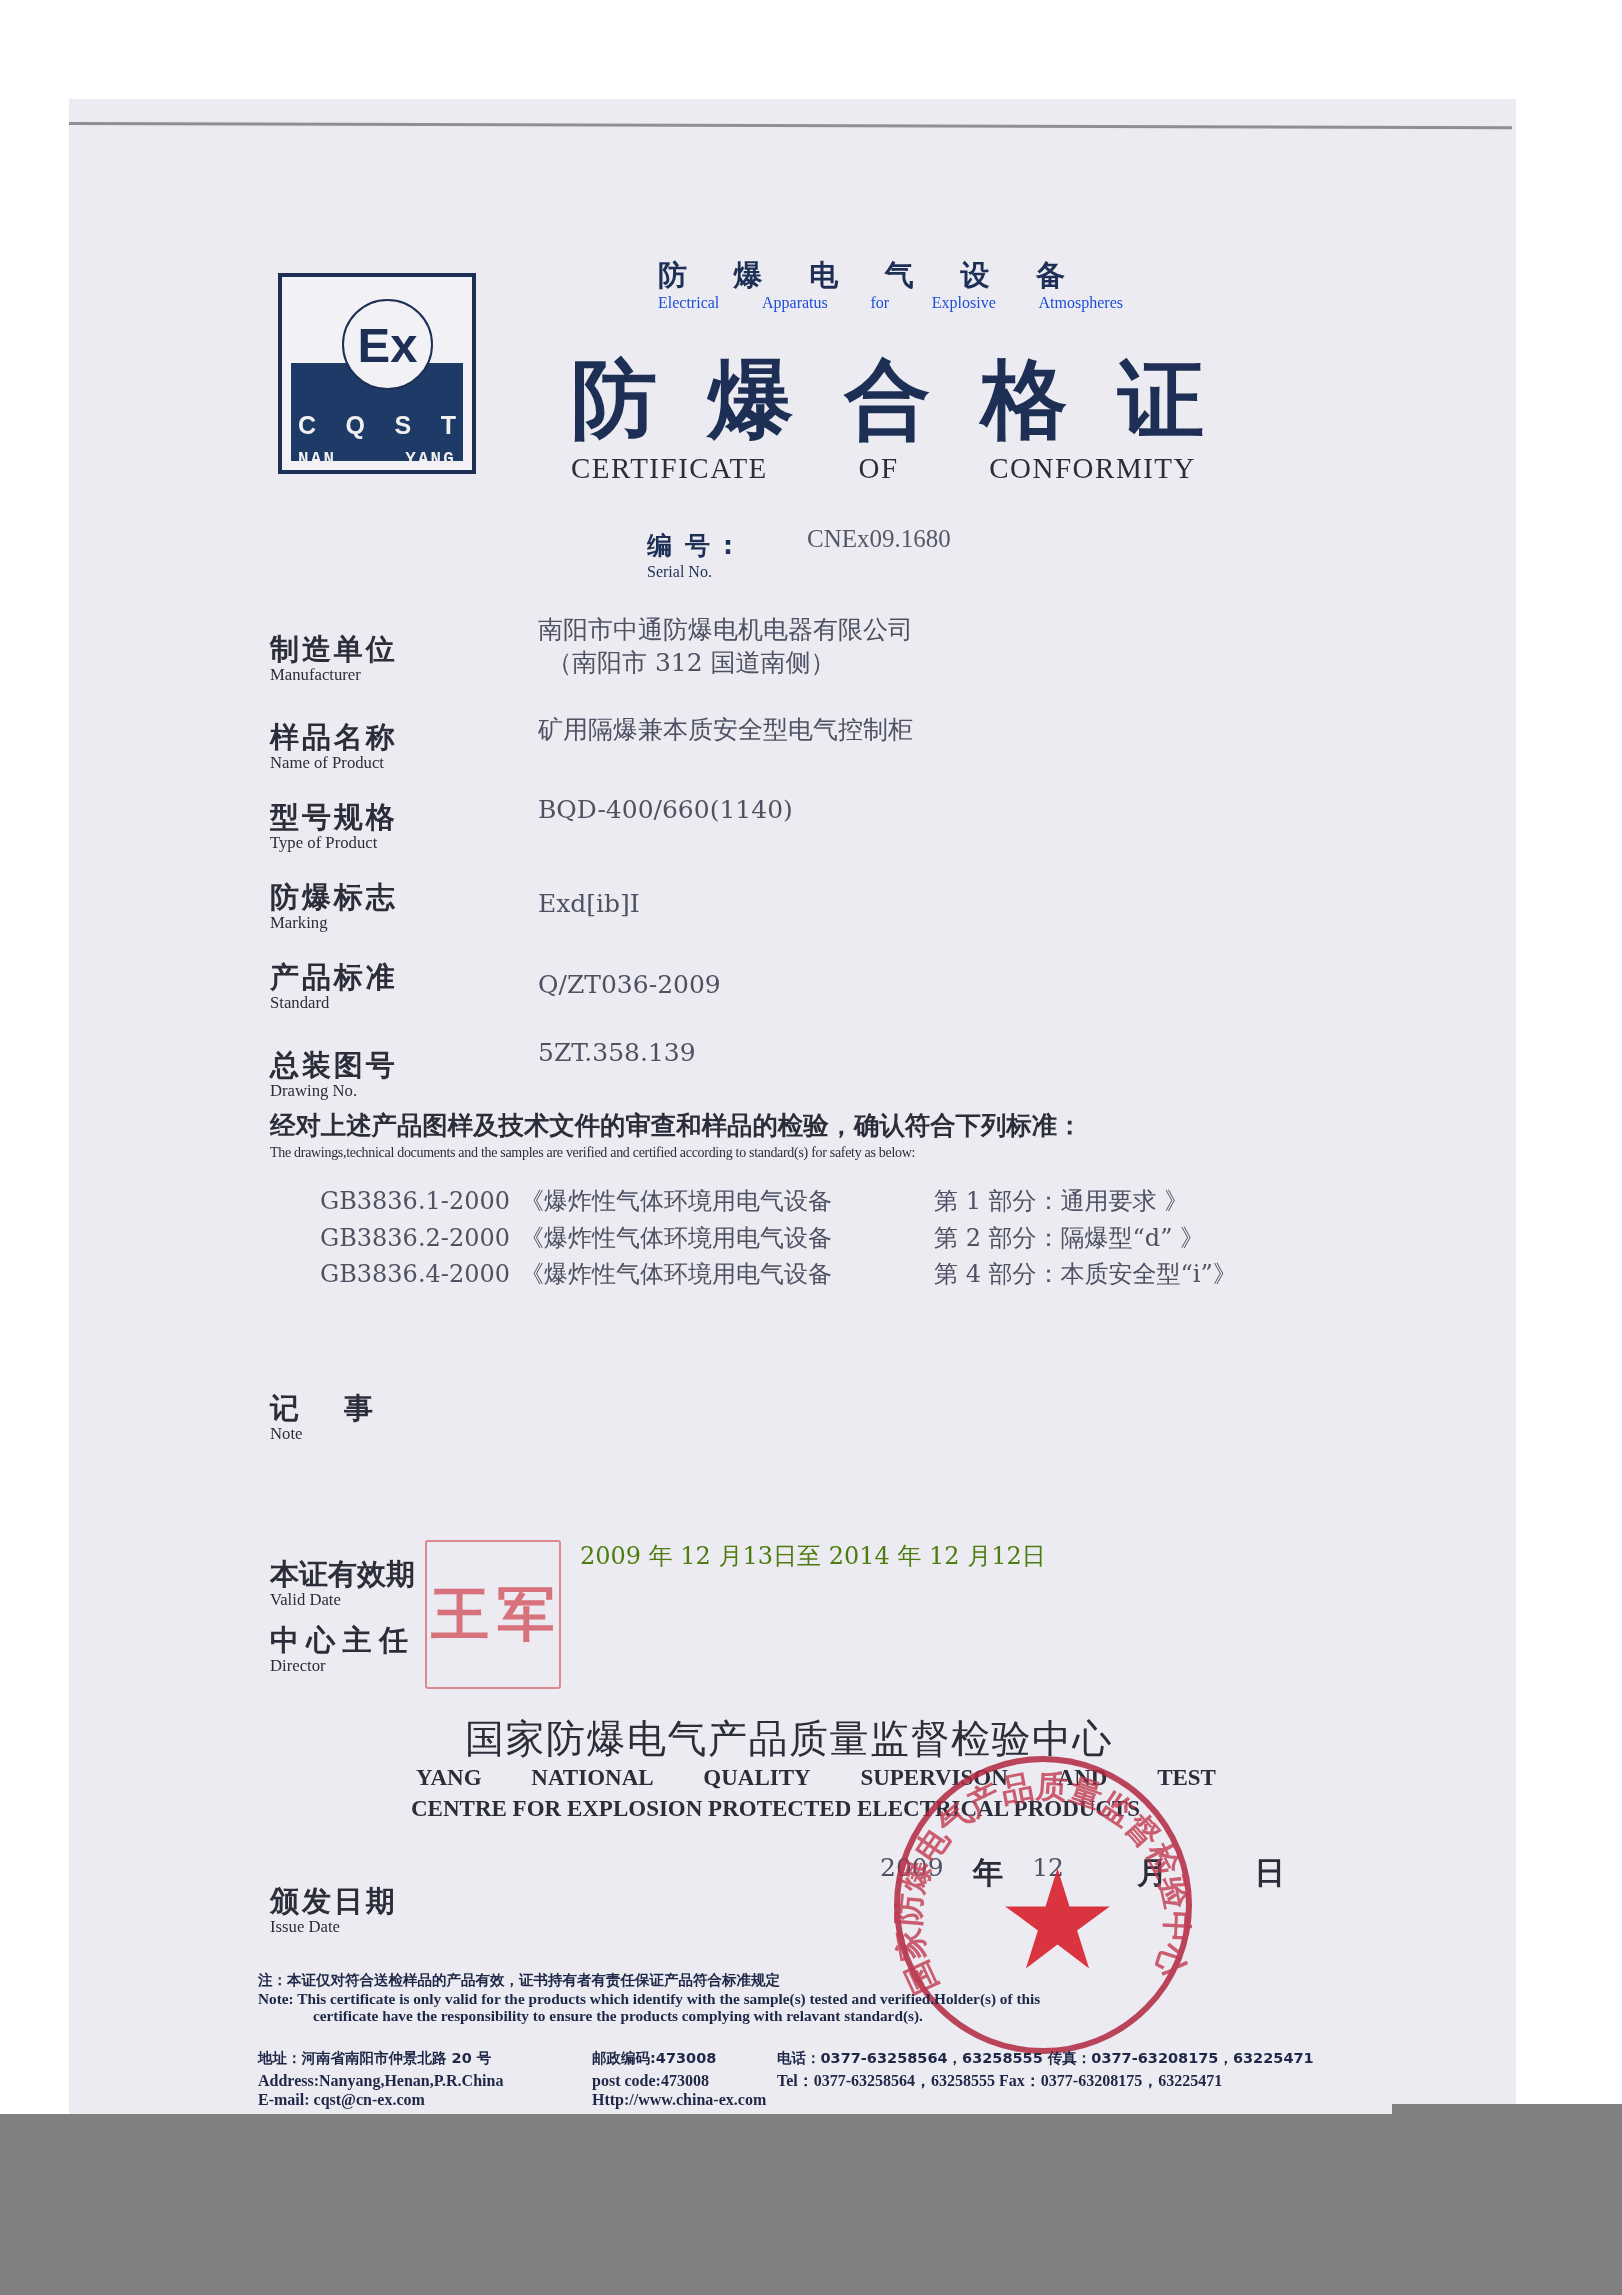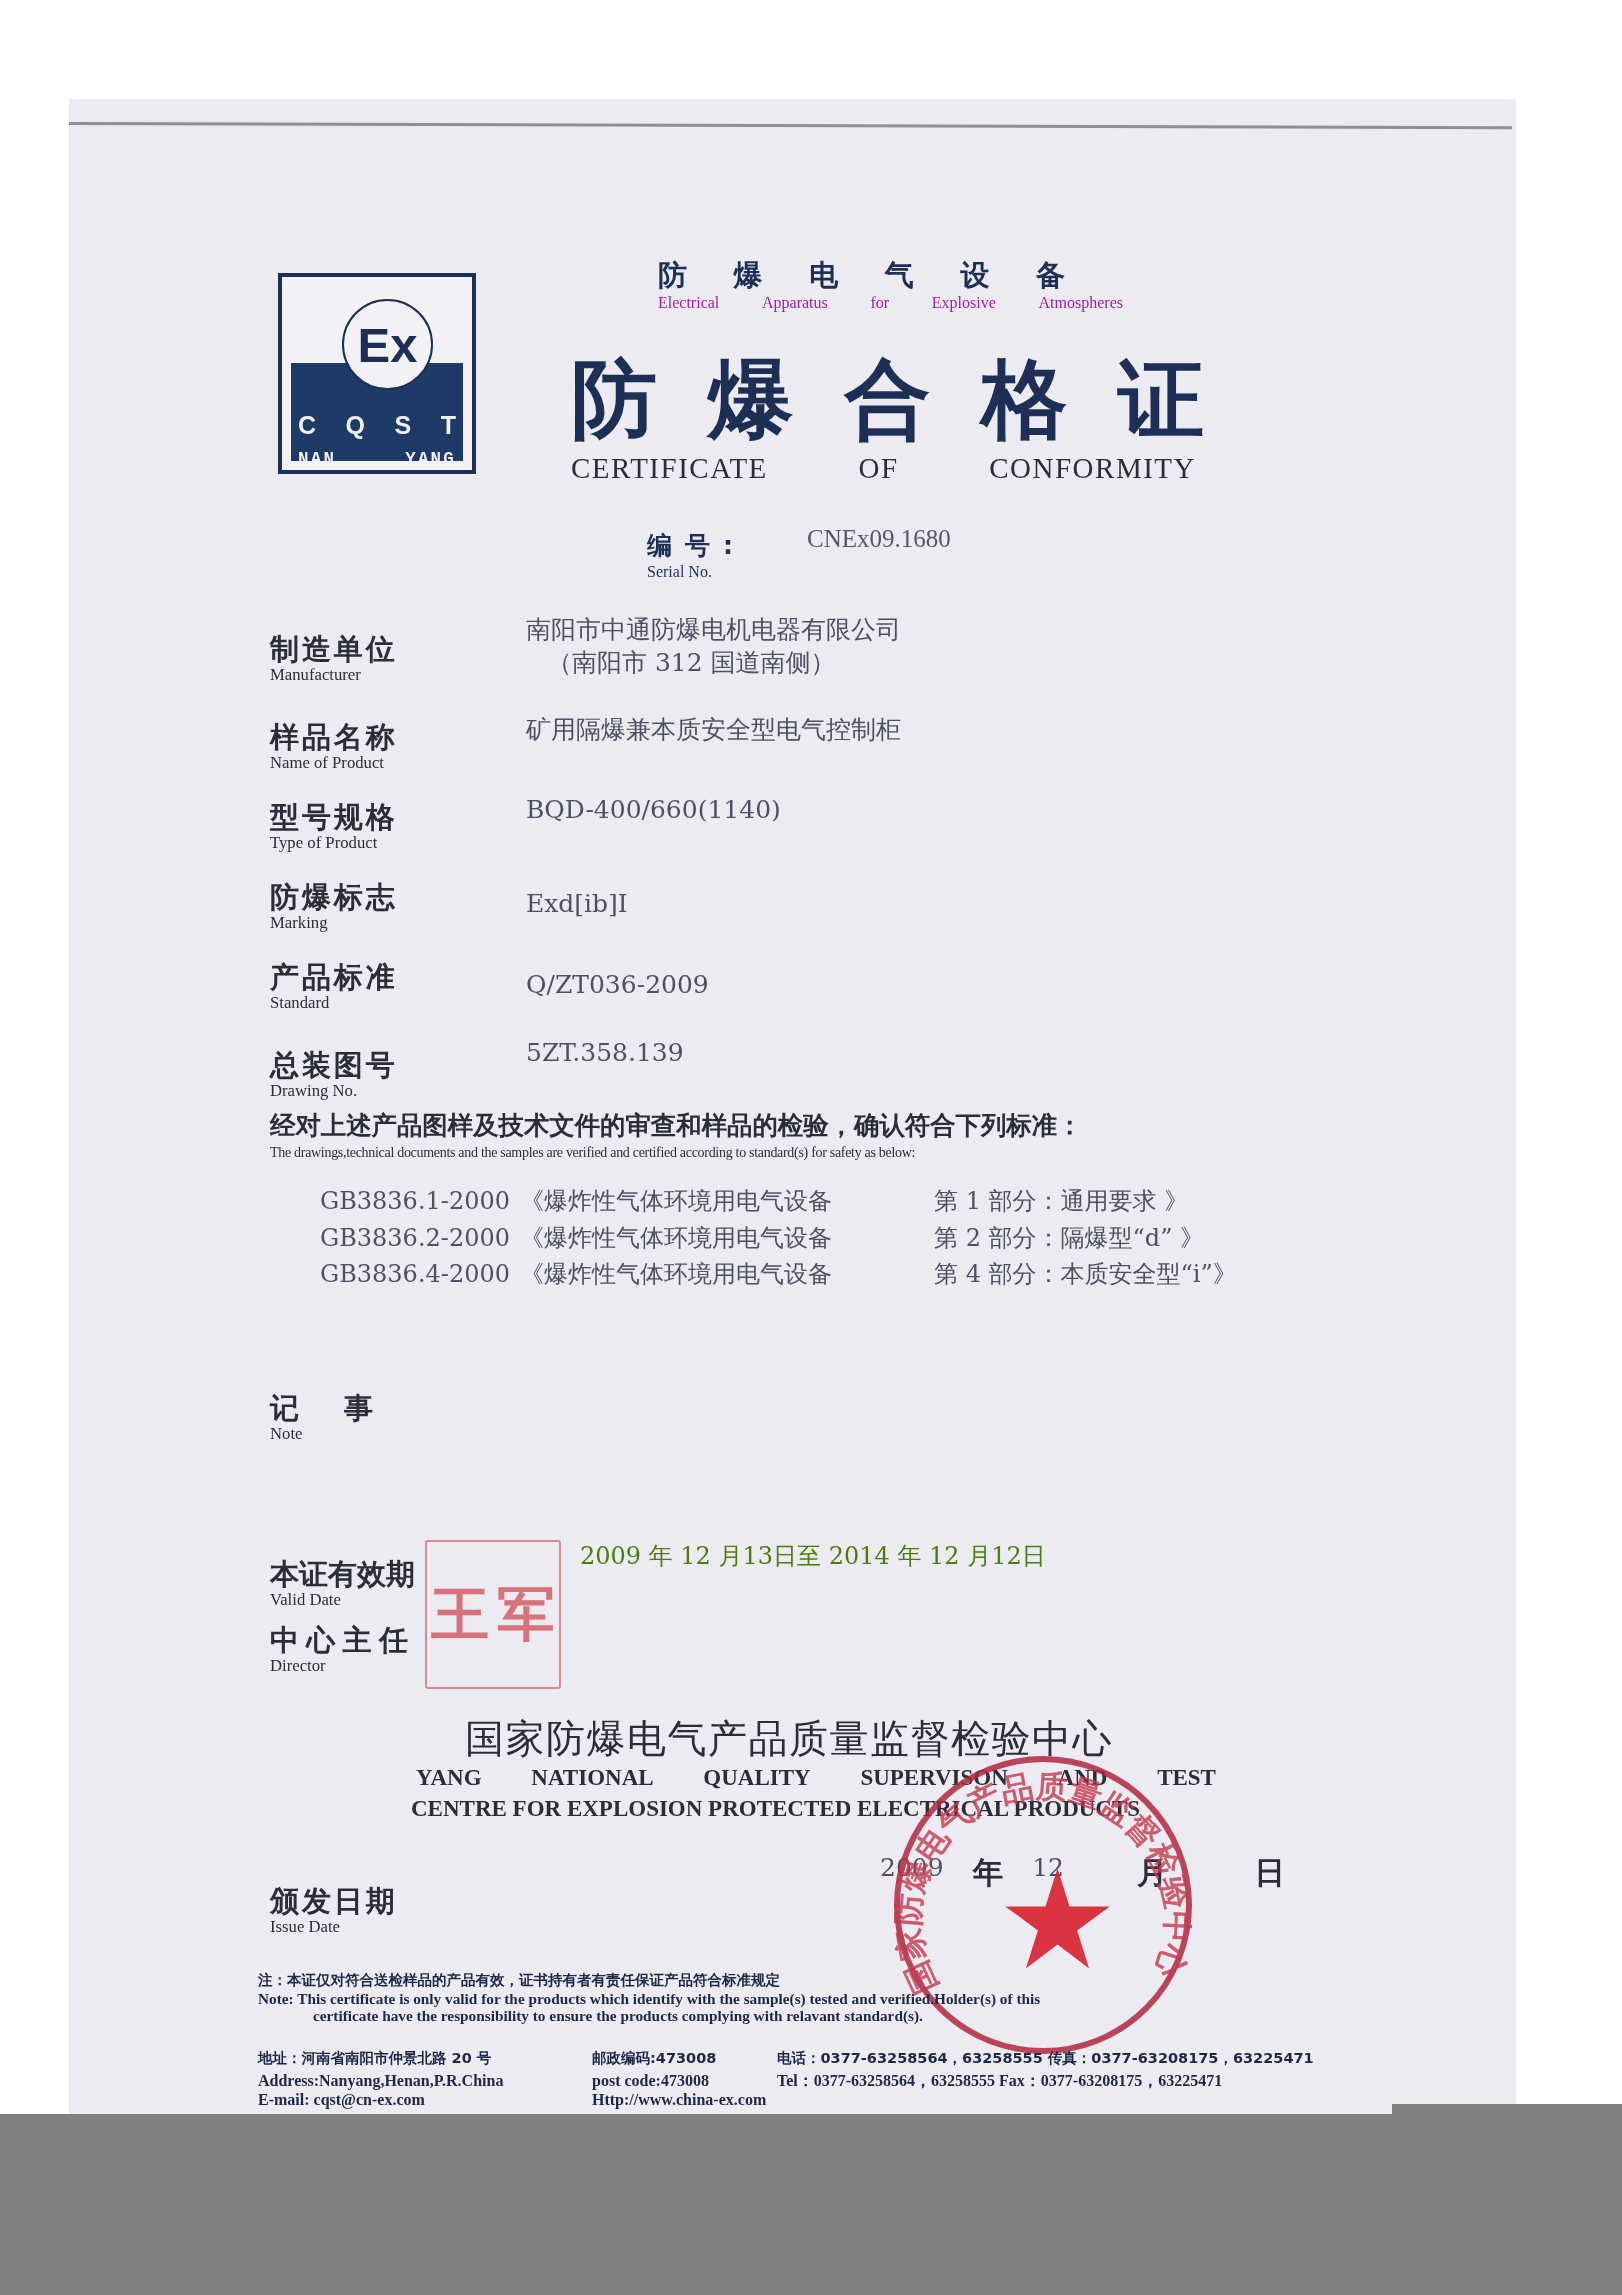--- a/index.html
+++ b/index.html
@@ -9,32 +9,32 @@
   .grey-band { position:absolute; left:0; top:2114px; width:1622px; height:181px; background:#808080; }
   .grey-band-r { position:absolute; left:1392px; top:2104px; width:230px; height:14.5px; background:#808080; }
 
   .logo { position:absolute; left:278px; top:273px; width:198px; height:201px; border:4.4px solid #1e2f55; background:#f2f2f6; box-sizing:border-box; }
   .logo-fill { position:absolute; left:8.7px; top:86px; right:8.7px; bottom:8.7px; background:#1e3a66; }
   .logo-circle { position:absolute; left:60px; top:22px; width:87px; height:87px; border-radius:50%; border:2.2px solid #1e2f55; background:#f2f2f6; display:flex; align-items:center; justify-content:center; font-family:"Liberation Sans", sans-serif; font-weight:bold; font-size:49px; color:#1e2f55; }
   .logo-cqst { position:absolute; left:16px; right:16px; top:134px; display:flex; justify-content:space-between; font-family:"Liberation Sans", sans-serif; font-weight:bold; font-size:25px; color:#f0f0f0; }
   .logo-ny { position:absolute; left:16px; right:16px; top:172px; display:flex; justify-content:space-between; font-family:Liberation Mono, monospace; font-weight:bold; font-size:17.5px; color:#f0f0f0; letter-spacing:2.2px;gap:39px; }
 
   .hdr-cn { position:absolute; left:658px; top:256px; width:407px; display:flex; justify-content:space-between; font-family:"DejaVu Sans", sans-serif; font-weight:bold; font-size:29px; color:#1e2f55; }
-  .hdr-en { position:absolute; left:658px; top:294px; width:465px; display:flex; justify-content:space-between; font-family:"Liberation Serif", serif; font-size:16px; color:#a21caf; }
+  .hdr-en { position:absolute; left:658px; top:294px; width:465px; display:flex; justify-content:space-between; font-family:"Liberation Serif", serif; font-size:16px; color:#1d4ed8; }
   .title-cn { position:absolute; left:571px; top:342px; width:633px; display:flex; justify-content:space-between; font-family:"DejaVu Sans", sans-serif; font-weight:bold; font-size:86px; color:#1e2f55; }
   .title-en { position:absolute; left:571px; top:452px; width:625px; display:flex; justify-content:space-between; font-family:"Liberation Serif", serif; font-size:29px; color:#2b2d3a; letter-spacing:1.5px; }
 
   .serial-label { position:absolute; left:647px; top:529px; font-family:"DejaVu Sans", sans-serif; font-weight:bold; font-size:25px; color:#1e2f55; letter-spacing:13px; }
   .serial-sub { position:absolute; left:647px; top:563px; font-family:"Liberation Serif", serif; font-size:16px; color:#1e2f55; }
   .serial-val { position:absolute; left:807px; top:525px; font-family:"Liberation Serif", serif; font-size:25px; color:#55586a; }
 
   .field { position:absolute; left:270px;margin-top:24px; }
   .field .cn { font-family:"DejaVu Sans", sans-serif; font-weight:bold; font-size:29px; color:#2b2d3a; letter-spacing:2.9px; line-height:32px; }
   .field .en { font-family:"Liberation Serif", serif; font-size:16.7px; color:#2b2d3a; line-height:19px; }
-  .val { position:absolute; left:526px; font-family:"DejaVu Serif", serif; font-size:25px; color:#4e5164; }
+  .val { position:absolute; left:538px; font-family:"DejaVu Serif", serif; font-size:25px; color:#4e5164; }
 
   .statement-cn { position:absolute; left:270px; top:1109px; font-family:"DejaVu Sans", sans-serif; font-weight:bold; font-size:25.4px; color:#2b2d3a; }
   .statement-en { position:absolute; left:270px; top:1145px; font-family:"Liberation Serif", serif; font-size:14px; color:#2b2d3a; letter-spacing:-0.3px; }
   .std-row { position:absolute; left:320px; font-family:"DejaVu Serif", serif; font-size:24px; color:#4e5164; white-space:pre; }
   .std-code { display:inline-block; width:200px; }
   .std-title { display:inline-block; width:414px; }
 
   .valid-val { position:absolute; left:580px; top:1540px; font-family:"DejaVu Serif", serif; font-size:24px; color:#4d7c0f; }
   .seal-sq { position:absolute; left:425px; top:1540px; width:132px; height:145px; border:2.9px solid #d7686e; border-radius:2.9px; color:#d14a55; display:flex; justify-content:space-around; align-items:center; font-family:"DejaVu Sans", sans-serif; font-size:58px; font-weight:bold; opacity:0.75; }
 

